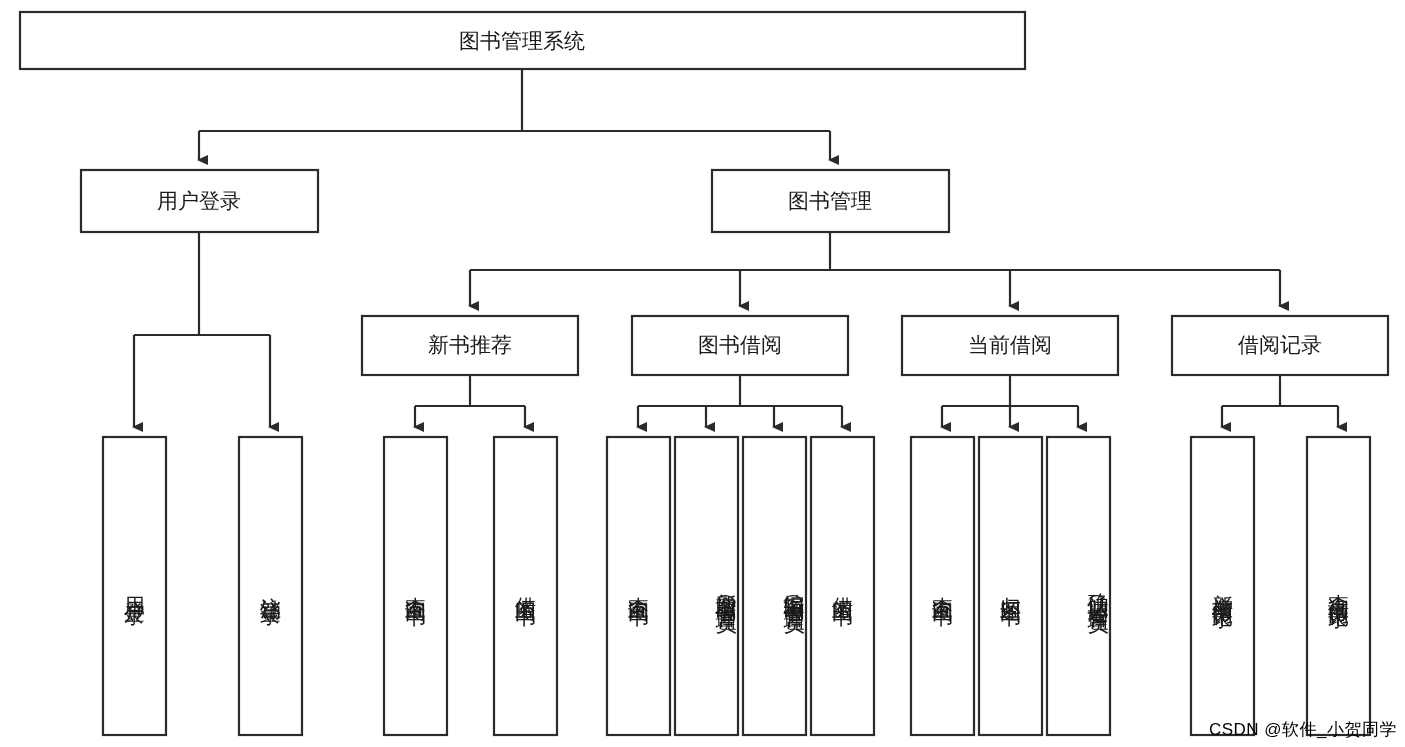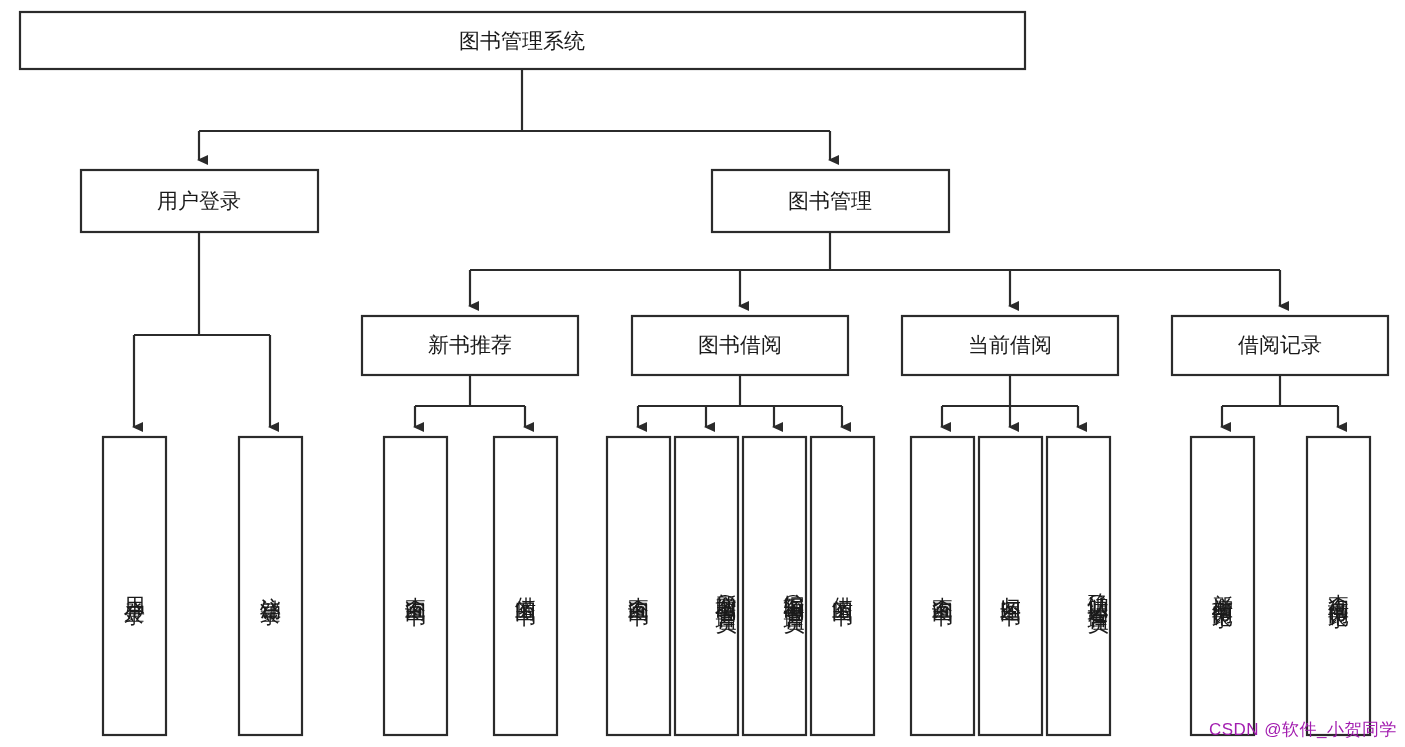--- a/index.html
+++ b/index.html
@@ -47,21 +47,21 @@
     fill: #1a1a1a;
     font-family: "Liberation Sans", "DejaVu Sans", sans-serif;
     font-size: 21px;
     text-anchor: middle;
     dominant-baseline: middle;
   }
   .watermark {
     position: absolute;
     right: 8px;
     bottom: 6px;
-    color: #a21caf;
+    color: #000000;
     font-size: 17px;
     font-family: "Liberation Sans", "DejaVu Sans", sans-serif;
     letter-spacing: 0.5px;
     white-space: nowrap;
     user-select: none;
   }
   
   .leaf-label {
     position: absolute;
     writing-mode: vertical-rl;

